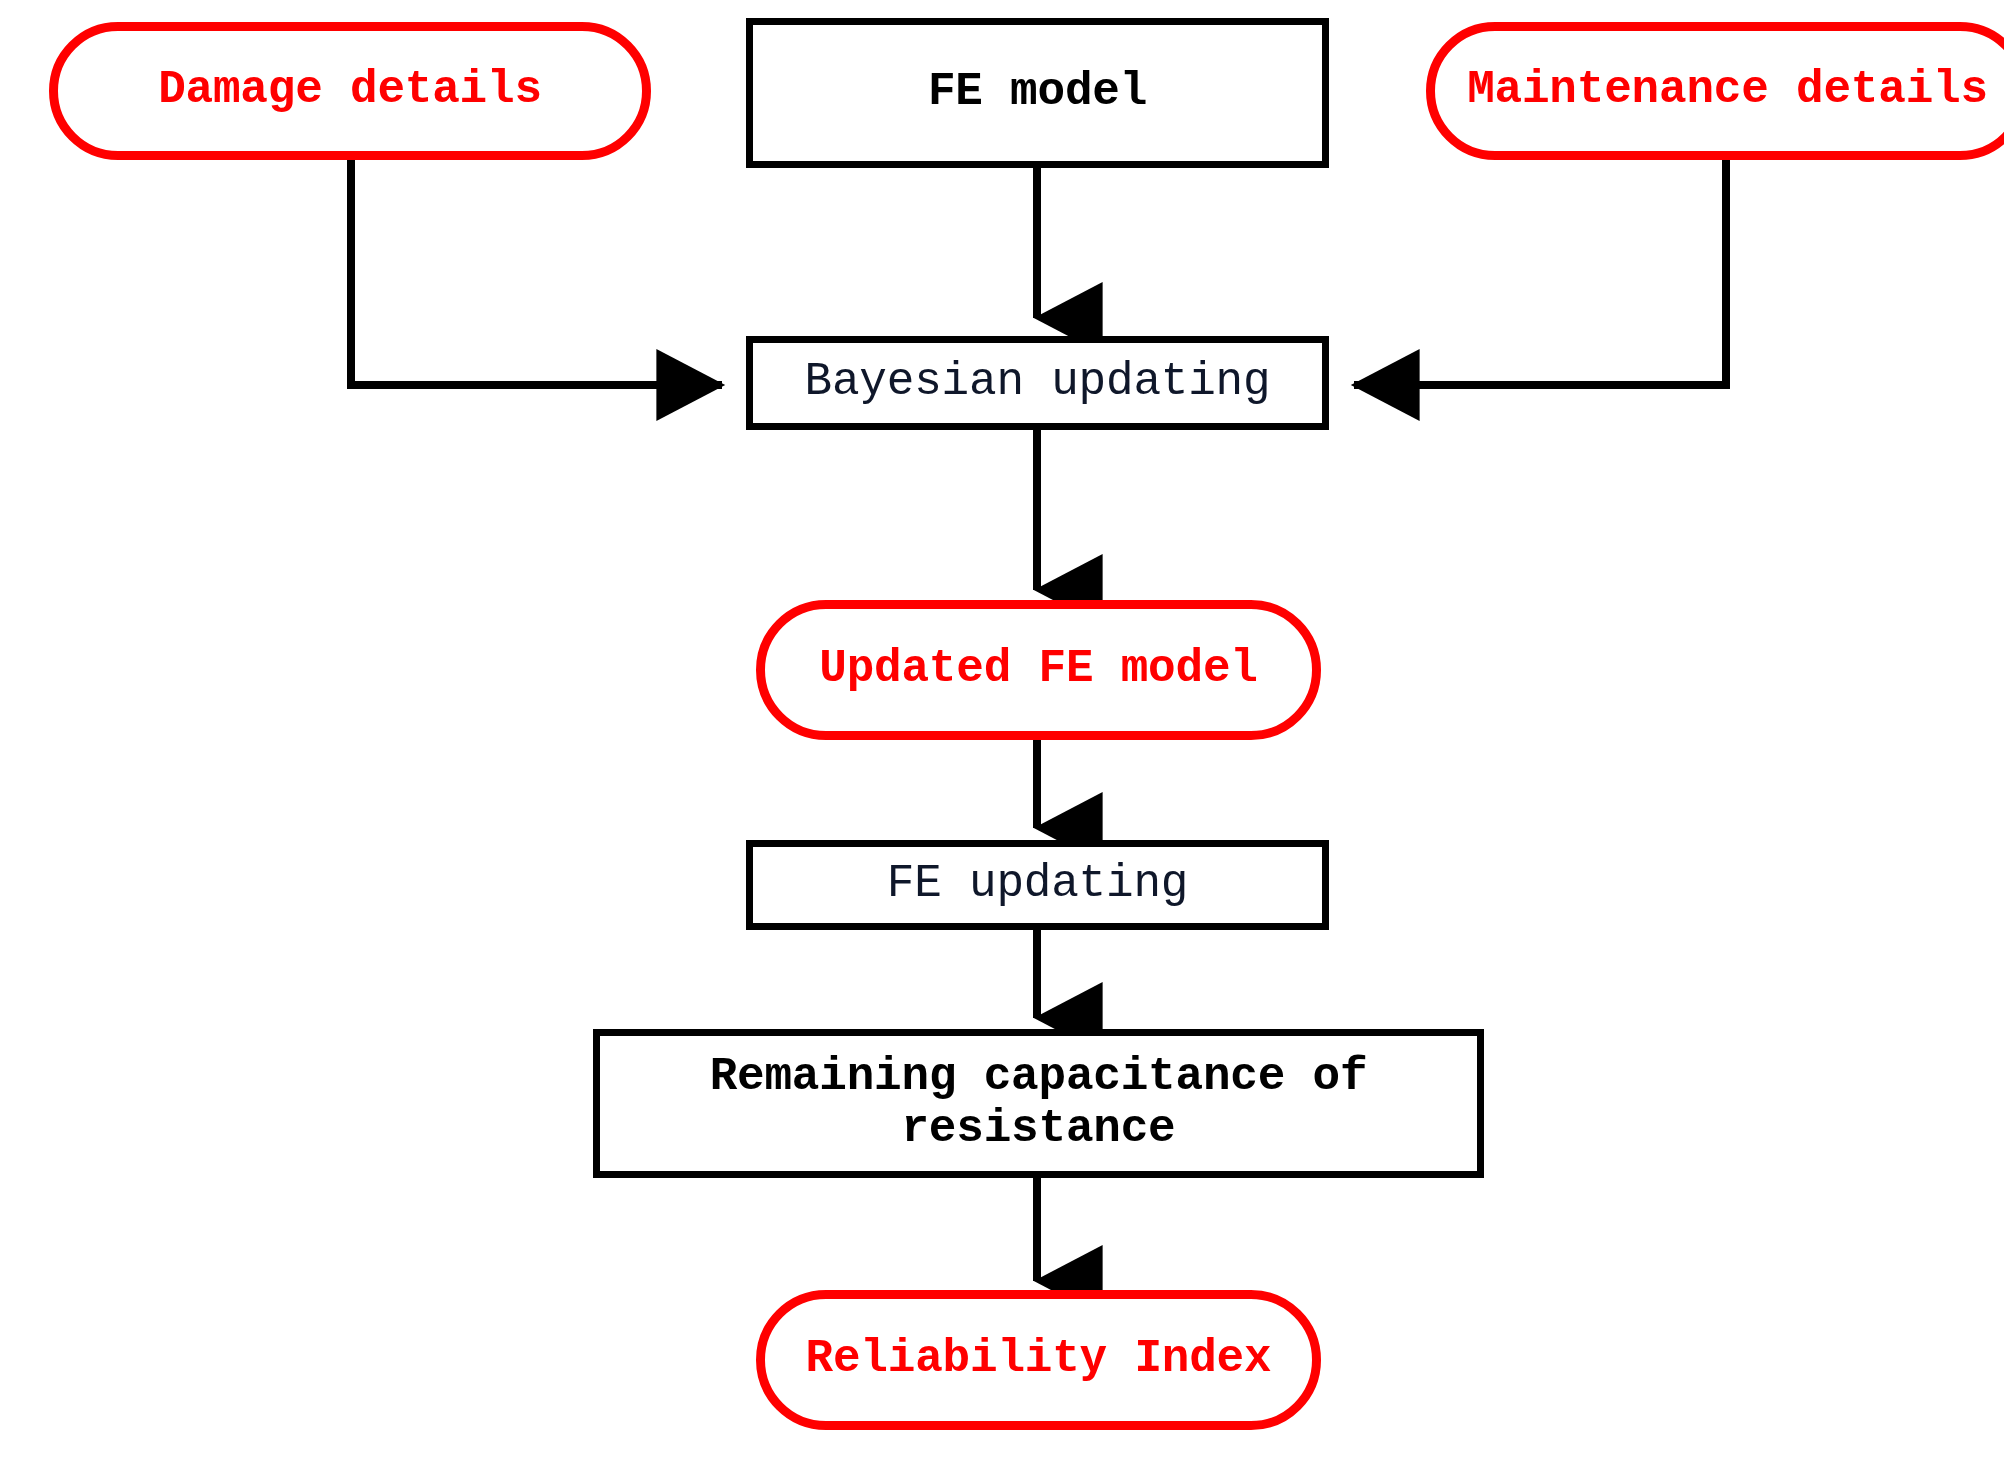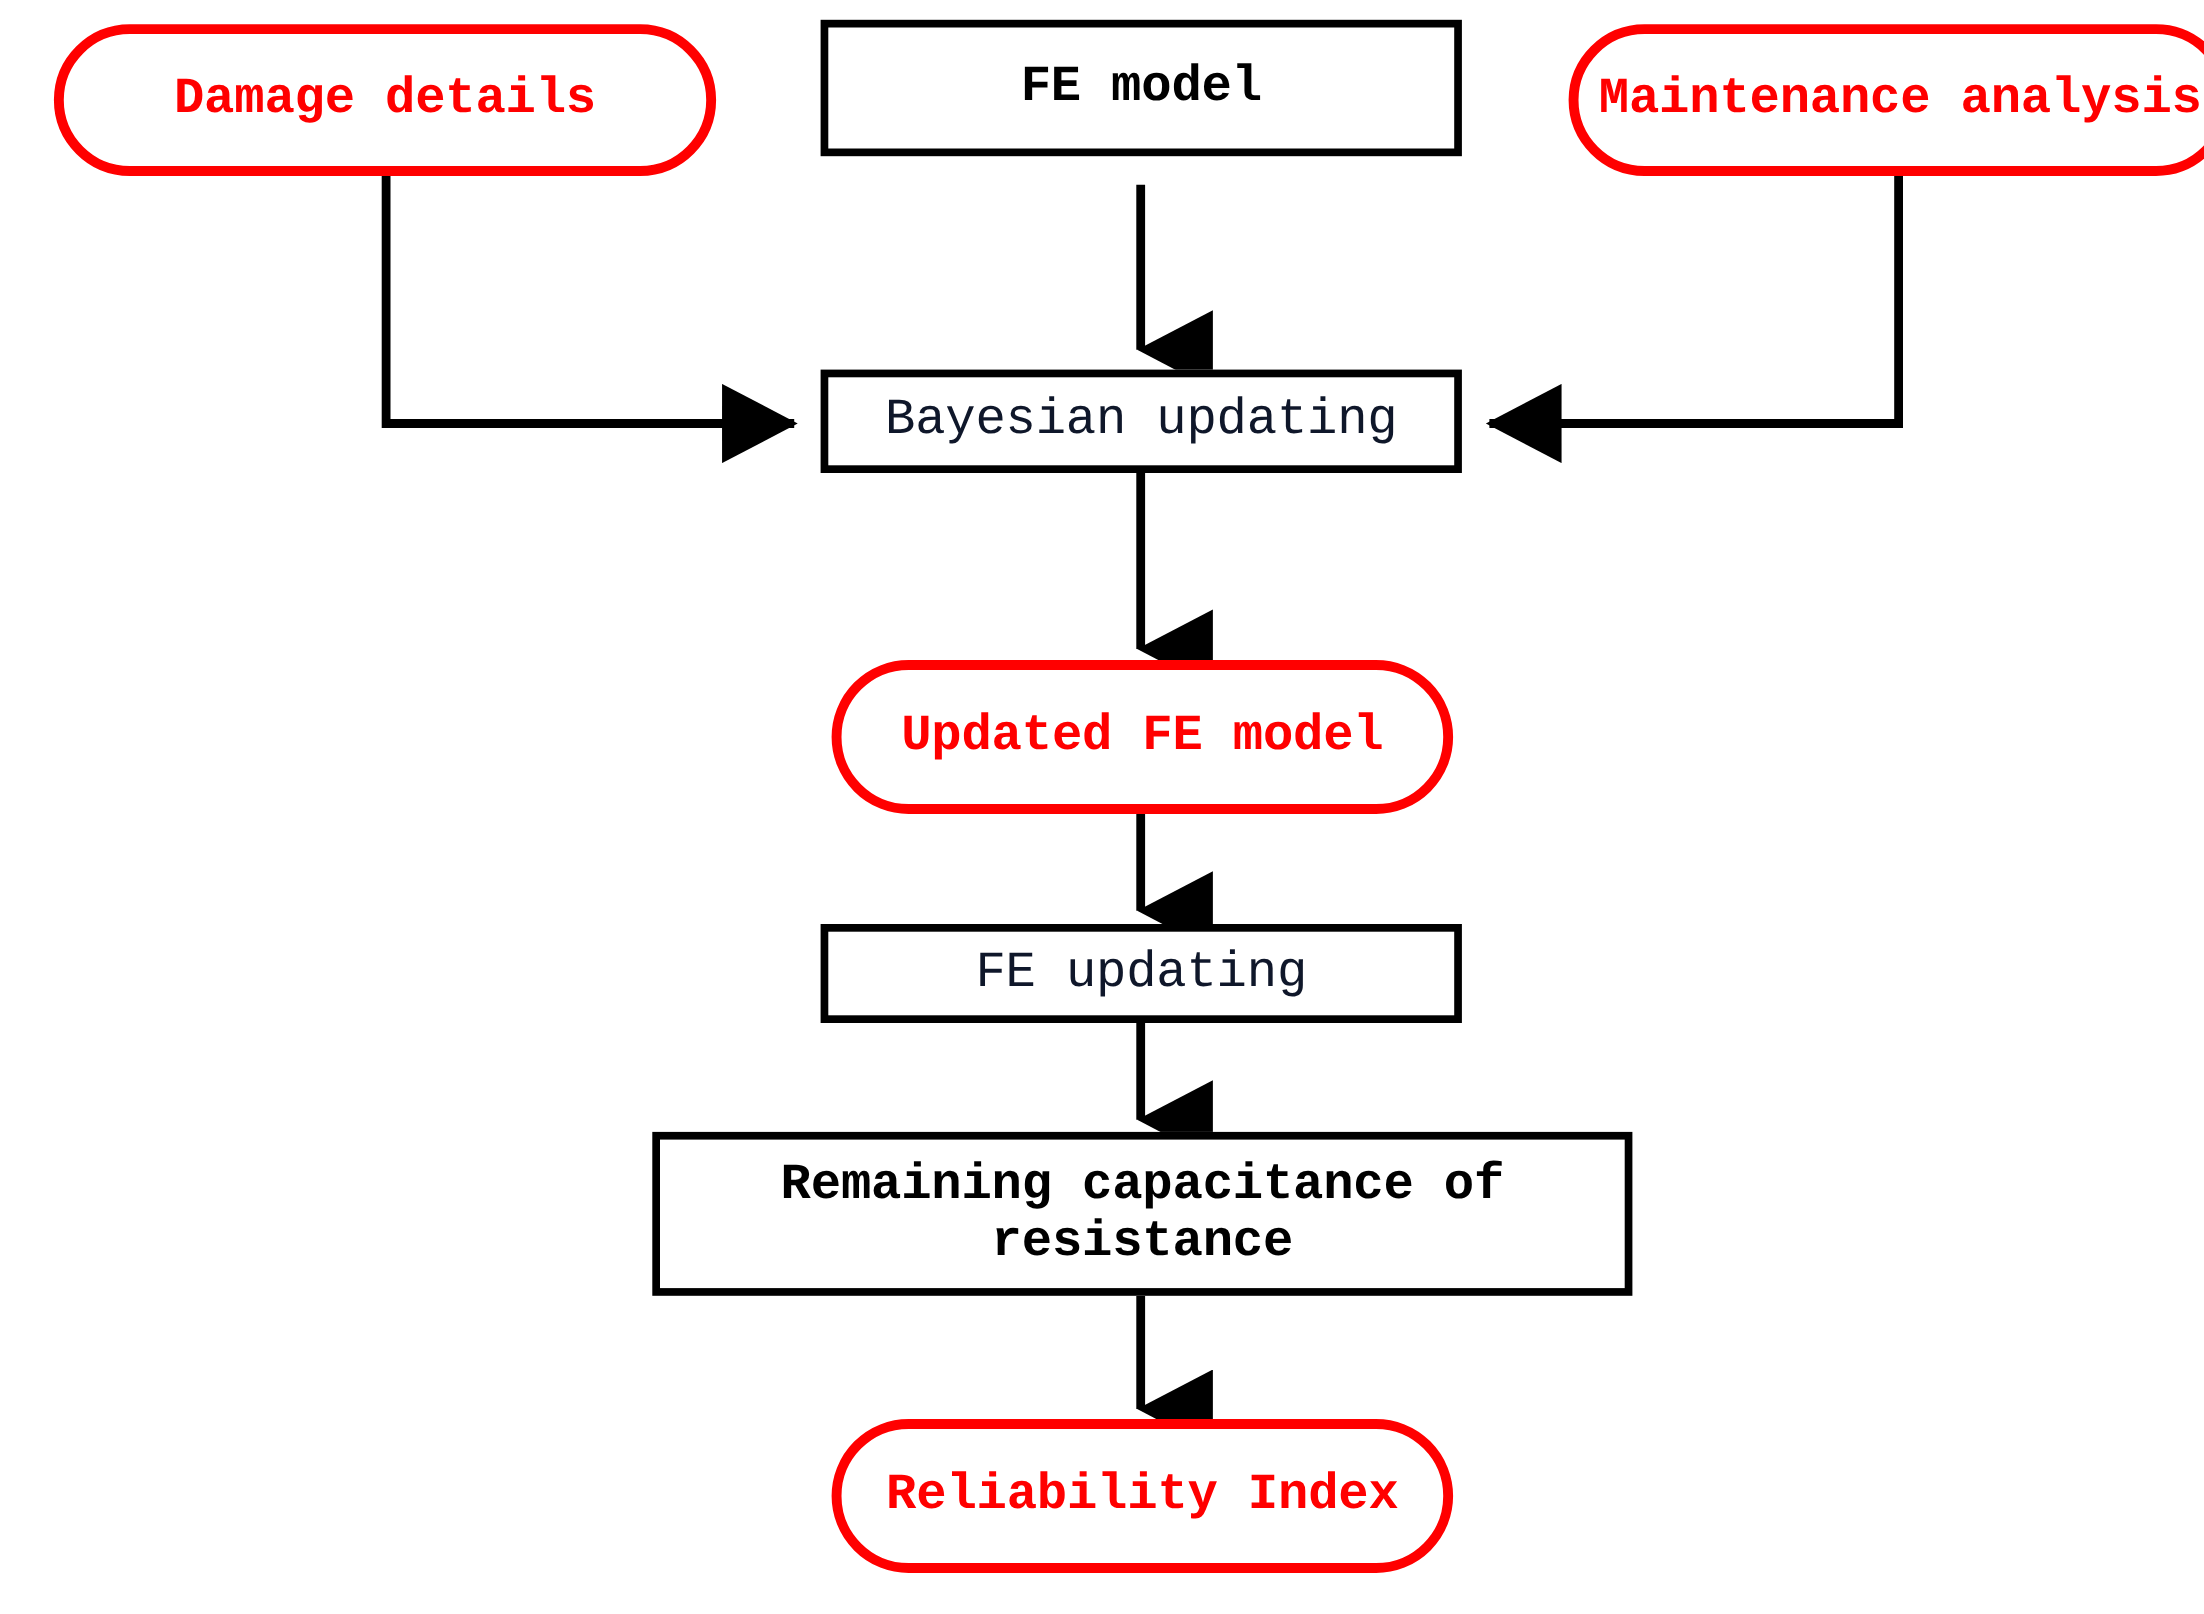--- a/index.html
+++ b/index.html
@@ -103,26 +103,26 @@
 
     <g>
       <line x1="1001" y1="1178" x2="1001" y2="1281" stroke="#000000" stroke-width="8" marker-end="url(#ah-down)"></line>
     </g>
   </svg>
 
   <div class="node node-round" style="left:13px; top:22px; width:602px; height:138px;">
     <span class="label label-red-bold">Damage details</span>
   </div>
 
-  <div class="node node-rect" style="left:710px; top:18px; width:583px; height:124px;">
+  <div class="node node-rect" style="left:710px; top:18px; width:583px; height:150px;">
     <span class="label label-black-bold">FE model</span>
   </div>
 
   <div class="node node-round" style="left:1390px; top:22px; width:603px; height:138px;">
-    <span class="label label-red-bold">Maintenance analysis</span>
+    <span class="label label-red-bold">Maintenance details</span>
   </div>
 
   <div class="node node-rect" style="left:710px; top:336px; width:583px; height:94px;">
     <span class="label label-black-regular">Bayesian updating</span>
   </div>
 
   <div class="node node-round" style="left:720px; top:600px; width:565px; height:140px;">
     <span class="label label-red-bold">Updated FE model</span>
   </div>
 

